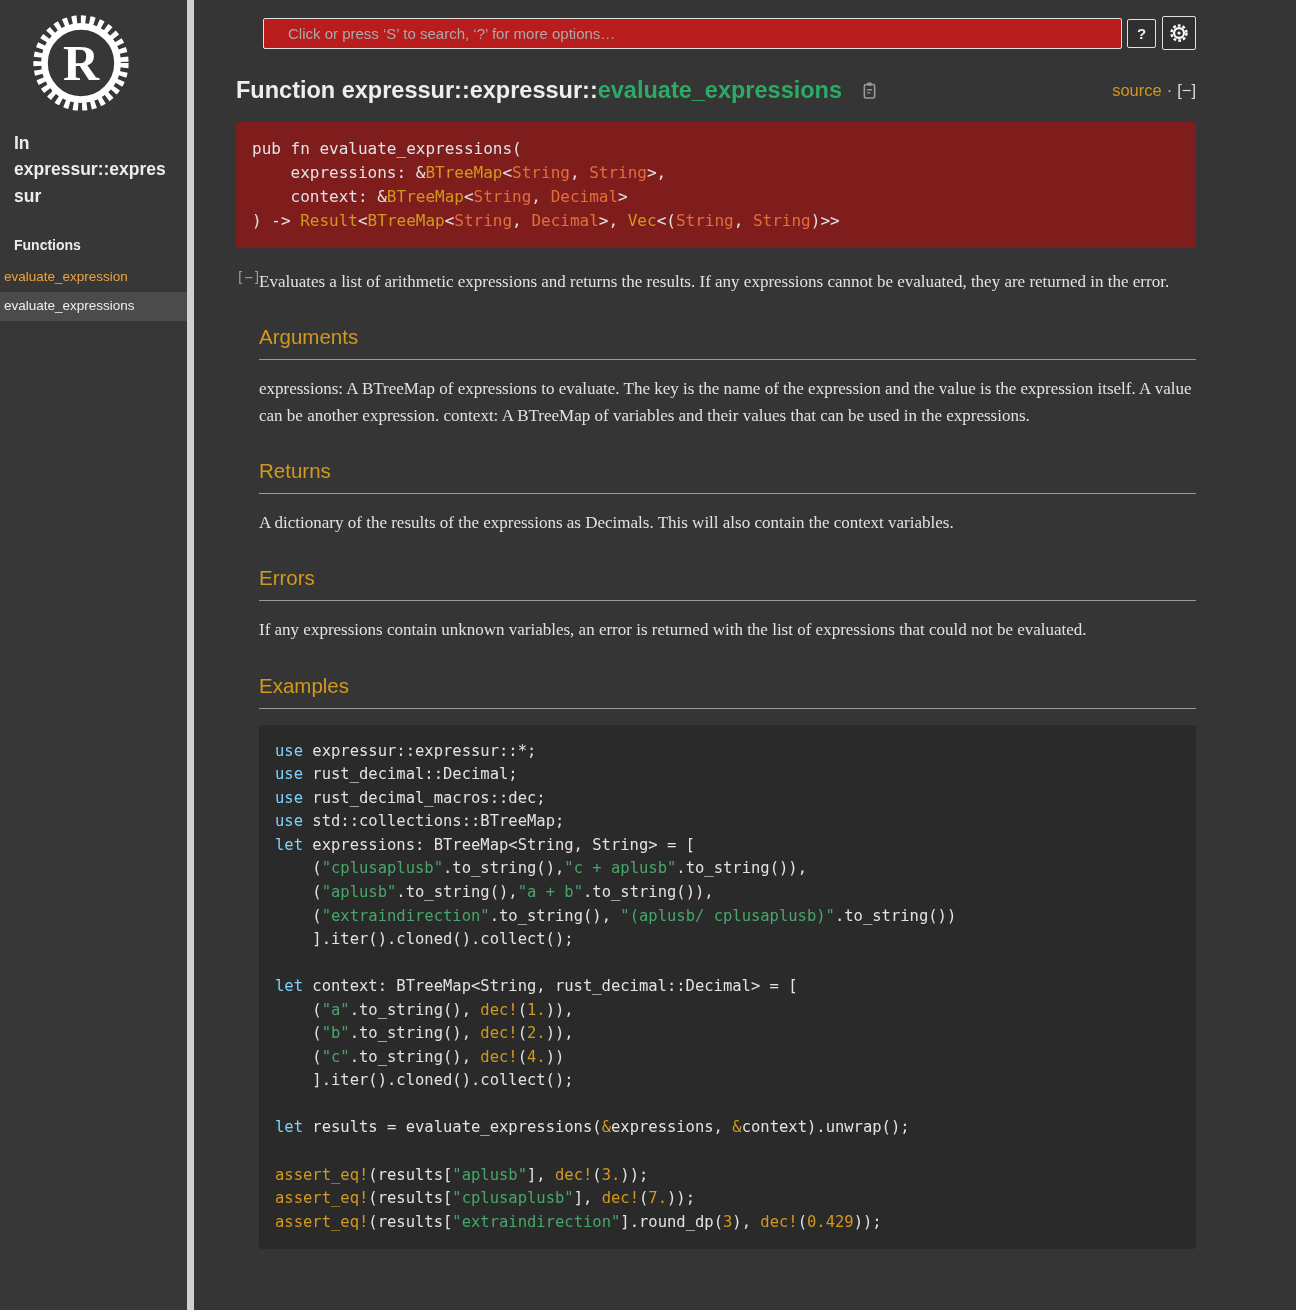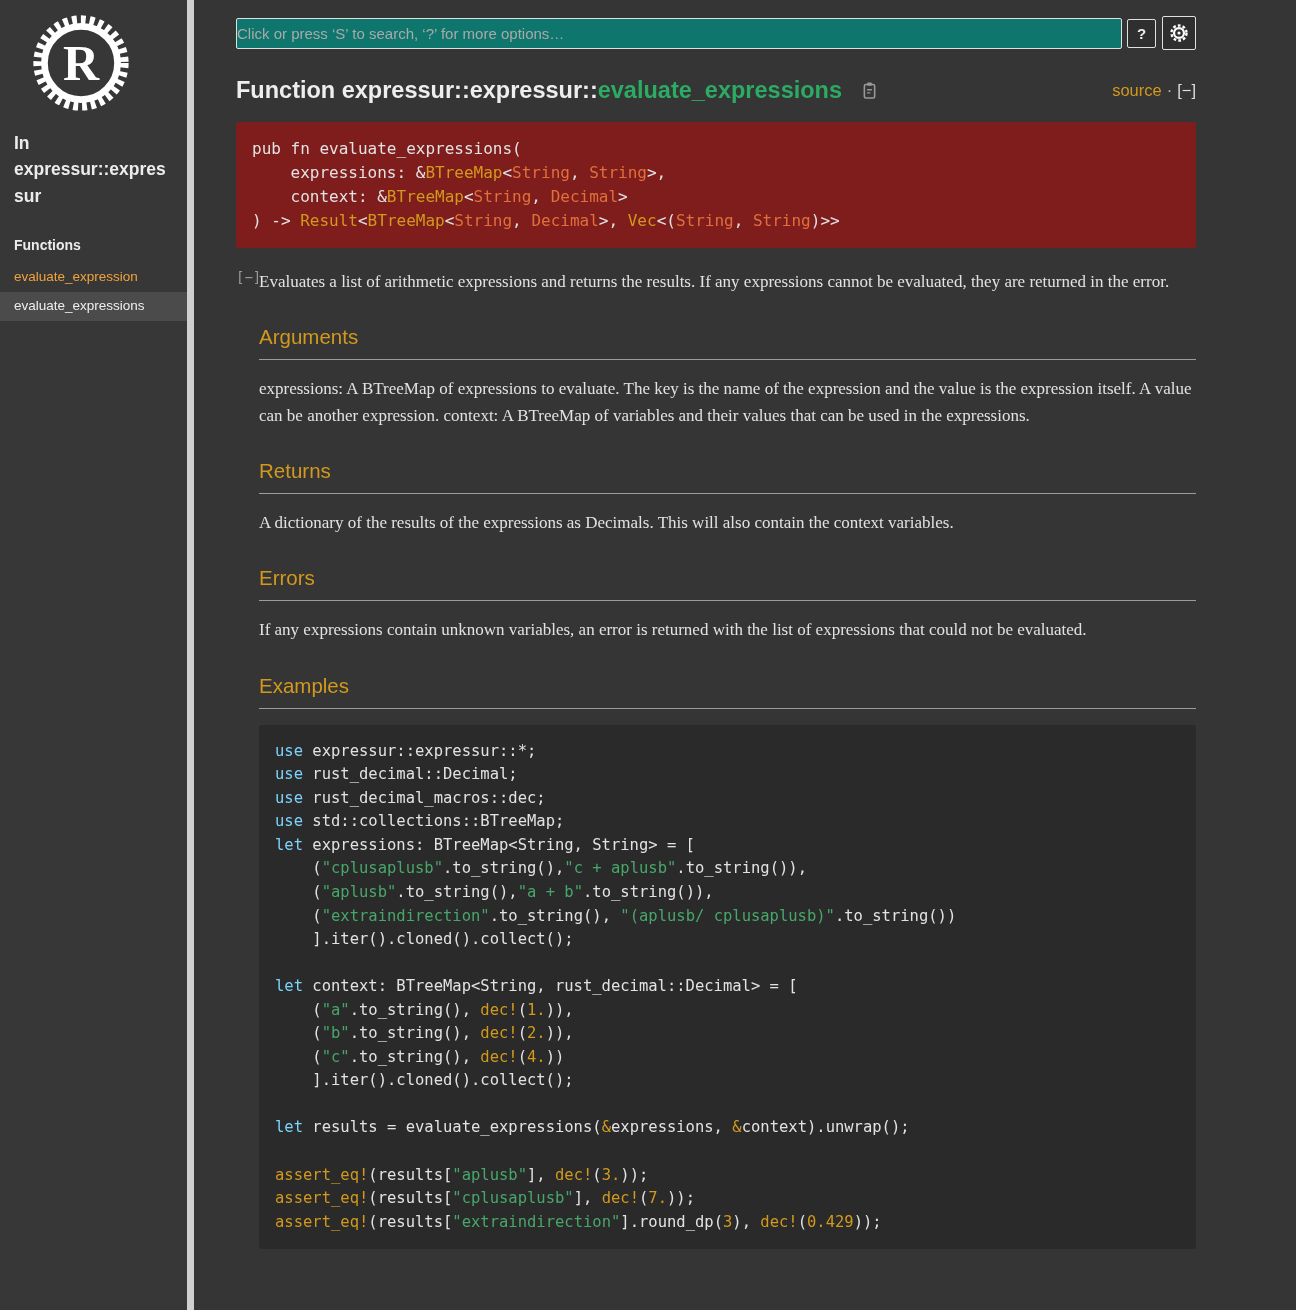--- a/index.html
+++ b/index.html
@@ -5,30 +5,30 @@
   html,body{margin:0;padding:0;width:1296px;height:1310px;overflow:hidden;}
   body{background:#353535;font-family:"Liberation Sans",sans-serif;color:#e0e0e0;}
   .page{display:flex;height:100%;}
 
   
   .sidebar{width:187px;min-width:187px;background:#373737;box-sizing:border-box;padding:10px 0 0 0;}
   .logo-wrap{margin:2px 0 16px 30px;width:102px;height:102px;cursor:pointer;}
   .in-crate{color:#ececec;font-size:17.5px;font-weight:600;line-height:1.5;margin:16px 14px 0 14px;overflow-wrap:anywhere;max-width:152px;cursor:pointer;}
   .sb-section{color:#ececec;font-size:14px;font-weight:bold;margin:28px 14px 10px 14px;}
   .sb-list{list-style:none;margin:0;padding:0;}
-  .sb-list li{padding:6px 14px;font-size:13.5px;color:#f0a33c;cursor:pointer;line-height:1.25;overflow-wrap:anywhere;}
+  .sb-list li{padding:6px 4px;font-size:13.5px;color:#f0a33c;cursor:pointer;line-height:1.25;overflow-wrap:anywhere;}
   .sb-list li.current{background:#4b4b4b;color:#eeeeee;}
 
   .resizer{width:7px;background:#d0d0d0;cursor:col-resize;}
 
   
   main{flex:1;box-sizing:border-box;padding:16px 100px 40px 42px;min-width:0;}
 
   .search-row{display:flex;align-items:center;}
-  .search-input{flex:1;height:31px;box-sizing:border-box;border:1px solid #e0e0e0;border-radius:2px;background:#0f766e;color:#dddddd;padding:0 0;font-size:15px;font-family:"Liberation Sans",sans-serif;outline:none;}
+  .search-input{flex:1;height:31px;box-sizing:border-box;border:1px solid #e0e0e0;border-radius:2px;background:#b91c1c;color:#dddddd;padding:0 24px;font-size:15px;font-family:"Liberation Sans",sans-serif;outline:none;margin-left:27px;}
   .search-input::placeholder{color:#a9a9a9;}
   .help-btn{margin-left:5px;width:29px;height:29px;box-sizing:border-box;border:1px solid #e0e0e0;border-radius:2px;background:#2f2f2f;color:#eeeeee;font-size:15px;font-weight:bold;cursor:pointer;display:flex;align-items:center;justify-content:center;}
   .settings-btn{margin-left:6px;width:34px;height:34px;box-sizing:border-box;border:1px solid #e0e0e0;border-radius:2px;background:#2f2f2f;cursor:pointer;display:flex;align-items:center;justify-content:center;padding:0;}
 
   .title-row{display:flex;align-items:center;margin-top:27px;gap:8px;}
   h1.page-title{font-size:23.5px;font-weight:bold;color:#eeeeee;margin:0;letter-spacing:0;}
   .fn-name{color:#2bab63;}
   .copy-icon{margin-left:10px;display:inline-flex;cursor:pointer;}
   .right-links{margin-left:auto;font-size:16.5px;white-space:nowrap;}
   .src-link{color:#d2991d;cursor:pointer;}

